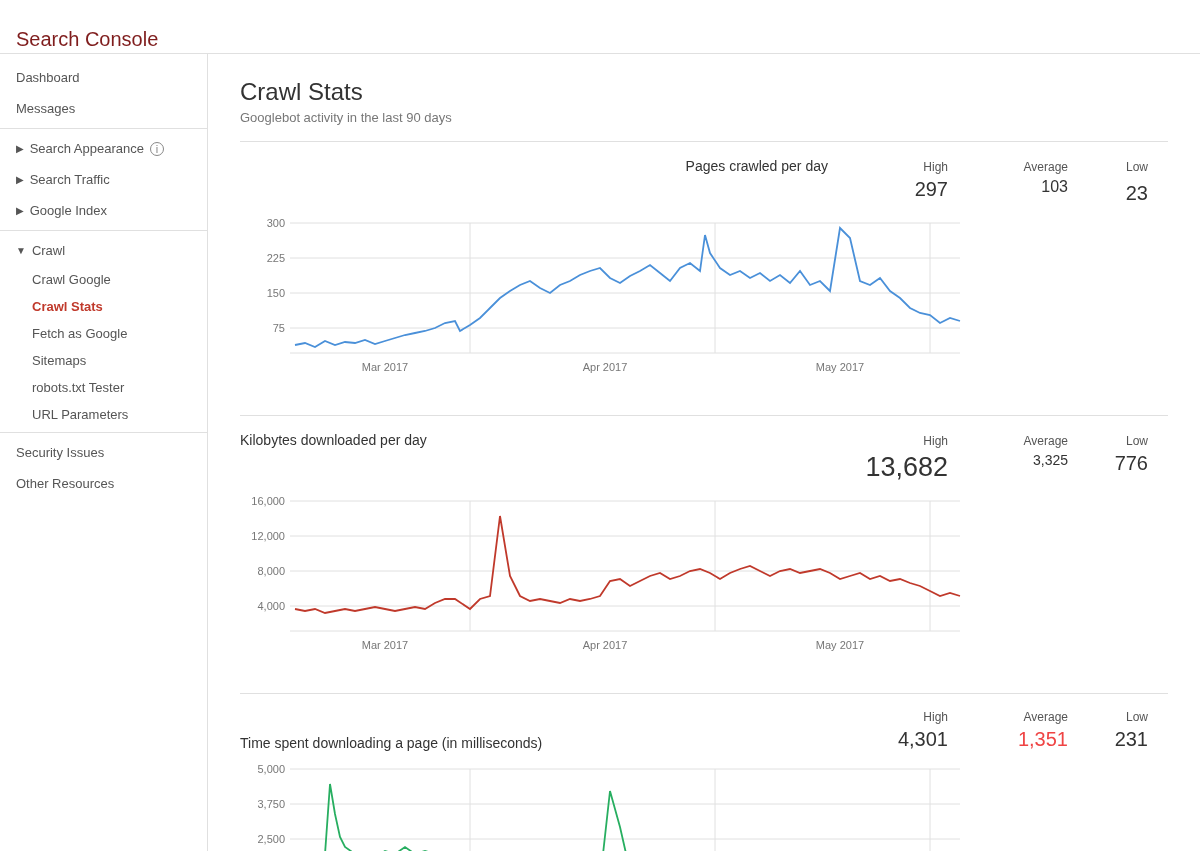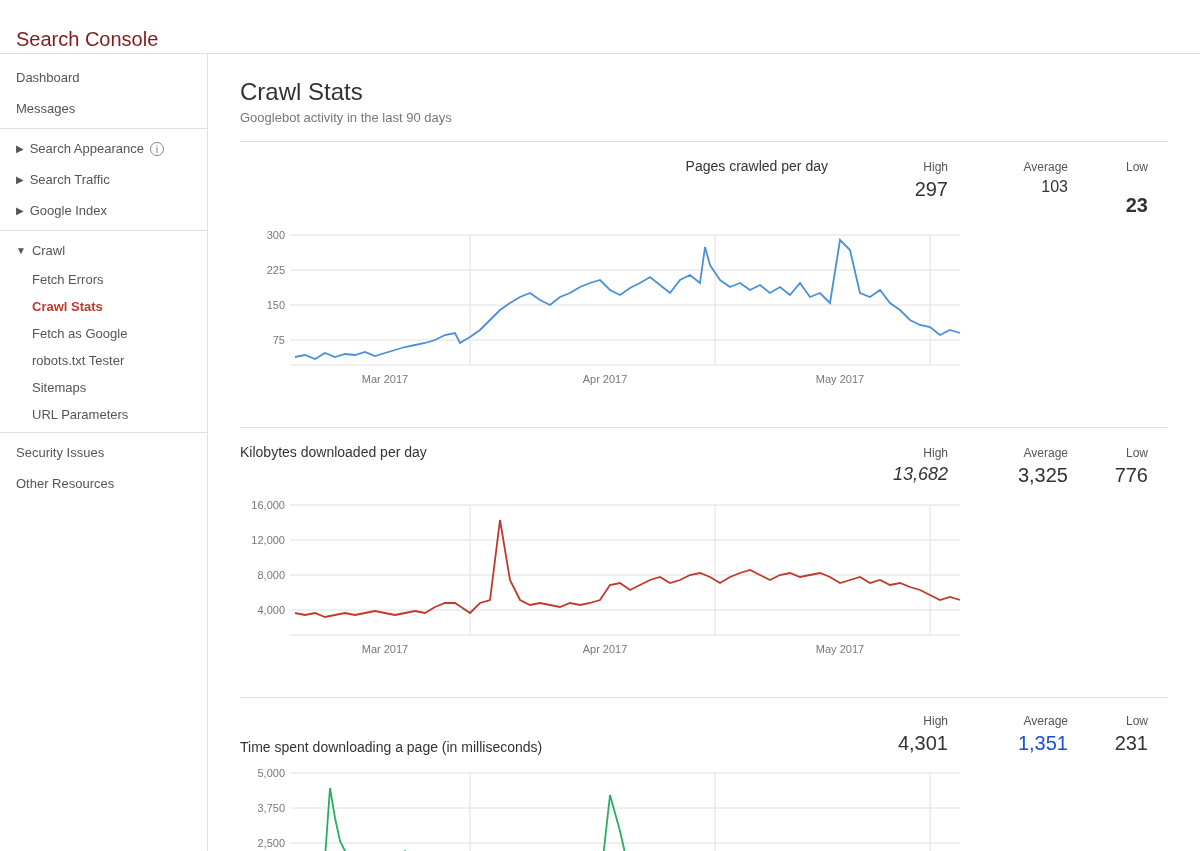--- a/index.html
+++ b/index.html
@@ -59,25 +59,25 @@
     <div class="sidebar-section">
       <span class="arrow">▶</span>
       <span>Google Index</span>
     </div>
     <div class="sidebar-divider"></div>
     <div class="sidebar-section">
       <span class="arrow">▼</span>
       <span>Crawl</span>
     </div>
     <div class="sidebar-sub">
-      <div class="sidebar-item">Fetch Errors</div>
+      <div class="sidebar-item">Crawl Google</div>
       <div class="sidebar-item active">Crawl Stats</div>
       <div class="sidebar-item">Fetch as Google</div>
+      <div class="sidebar-item">Sitemaps</div>
       <div class="sidebar-item">robots.txt Tester</div>
-      <div class="sidebar-item">Sitemaps</div>
       <div class="sidebar-item">URL Parameters</div>
     </div>
     <div class="sidebar-divider"></div>
     <div class="sidebar-item">Security Issues</div>
     <div class="sidebar-item">Other Resources</div>
   </div>
 
   <div class="main">
     <h1 class="page-title">Crawl Stats</h1>
     <p class="page-subtitle">Googlebot activity in the last 90 days</p>
@@ -91,21 +91,21 @@
           <div style="min-width:120px; text-align:right;">
             <div style="font-size:12px;color:#555;font-weight:500;">High</div>
             <div style="font-size:20px;color:#333;font-weight:300;margin-top:4px;">297</div>
           </div>
           <div style="min-width:120px; text-align:right;">
             <div style="font-size:12px;color:#555;font-weight:500;">Average</div>
             <div style="font-size:16px;color:#333;font-weight:300;margin-top:4px;">103</div>
           </div>
           <div style="min-width:80px; text-align:right;">
             <div style="font-size:12px;color:#555;font-weight:500;">Low</div>
-            <div style="font-size:20px;color:#333;font-weight:700;margin-top:20px;">23</div>
+            <div style="font-size:20px;color:#333;font-weight:400;margin-top:8px;">23</div>
           </div>
         </div>
       </div>
       <div>
         <svg class="chart" width="730" height="170" viewBox="0 0 730 170">
 
           <line x1="50" y1="10" x2="720" y2="10" stroke="#e0e0e0" stroke-width="1"></line>
           <line x1="50" y1="45" x2="720" y2="45" stroke="#e0e0e0" stroke-width="1"></line>
           <line x1="50" y1="80" x2="720" y2="80" stroke="#e0e0e0" stroke-width="1"></line>
           <line x1="50" y1="115" x2="720" y2="115" stroke="#e0e0e0" stroke-width="1"></line>
@@ -130,25 +130,25 @@
     </div>
 
     <div class="chart-section">
       <div style="display:flex; align-items:baseline; margin-bottom:8px; border-top:1px solid #e0e0e0; padding-top:16px;">
         <div style="flex:1;">
           <div class="chart-title">Kilobytes downloaded per day</div>
         </div>
         <div style="display:flex; gap:0; min-width:340px;">
           <div style="min-width:120px; text-align:right;">
             <div style="font-size:12px;color:#555;font-weight:500;">High</div>
-            <div style="font-size:18px;color:#333;font-weight:300;margin-top:4px;font-style:italic;">13,682</div>
+            <div style="font-size:27px;color:#333;font-weight:300;margin-top:4px;">13,682</div>
           </div>
           <div style="min-width:120px; text-align:right;">
             <div style="font-size:12px;color:#555;font-weight:500;">Average</div>
-            <div style="font-size:20px;color:#333;font-weight:300;margin-top:4px;">3,325</div>
+            <div style="font-size:14px;color:#333;font-weight:300;margin-top:4px;">3,325</div>
           </div>
           <div style="min-width:80px; text-align:right;">
             <div style="font-size:12px;color:#555;font-weight:500;">Low</div>
             <div style="font-size:20px;color:#333;font-weight:300;margin-top:4px;">776</div>
           </div>
         </div>
       </div>
       <div>
         <svg class="chart" width="730" height="170" viewBox="0 0 730 170">
           <line x1="50" y1="10" x2="720" y2="10" stroke="#e0e0e0" stroke-width="1"></line>
@@ -177,21 +177,21 @@
         <div style="flex:1;">
           <div class="chart-title">Time spent downloading a page (in milliseconds)</div>
         </div>
         <div style="display:flex; gap:0; min-width:340px;">
           <div style="min-width:120px; text-align:right;">
             <div style="font-size:12px;color:#555;font-weight:500;">High</div>
             <div style="font-size:20px;color:#333;font-weight:300;margin-top:4px;">4,301</div>
           </div>
           <div style="min-width:120px; text-align:right;">
             <div style="font-size:12px;color:#555;font-weight:500;">Average</div>
-            <div style="font-size:20px;color:#1d4ed8;font-weight:300;margin-top:4px;">1,351</div>
+            <div style="font-size:20px;color:#ef4444;font-weight:300;margin-top:4px;">1,351</div>
           </div>
           <div style="min-width:80px; text-align:right;">
             <div style="font-size:12px;color:#555;font-weight:500;">Low</div>
             <div style="font-size:20px;color:#333;font-weight:300;margin-top:4px;">231</div>
           </div>
         </div>
       </div>
       <div>
         <svg class="chart" width="730" height="170" viewBox="0 0 730 170">
           <line x1="50" y1="10" x2="720" y2="10" stroke="#e0e0e0" stroke-width="1"></line>

